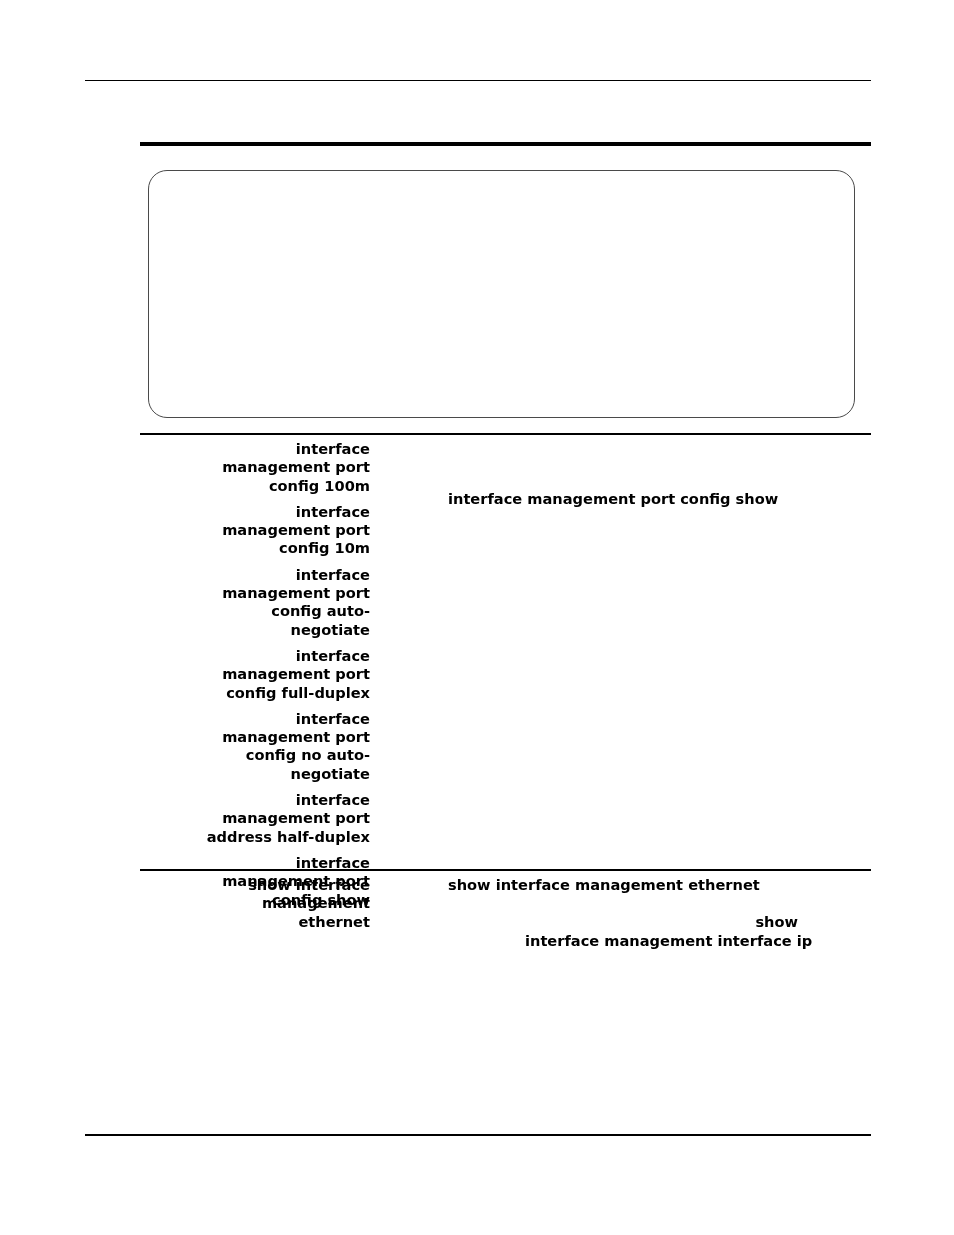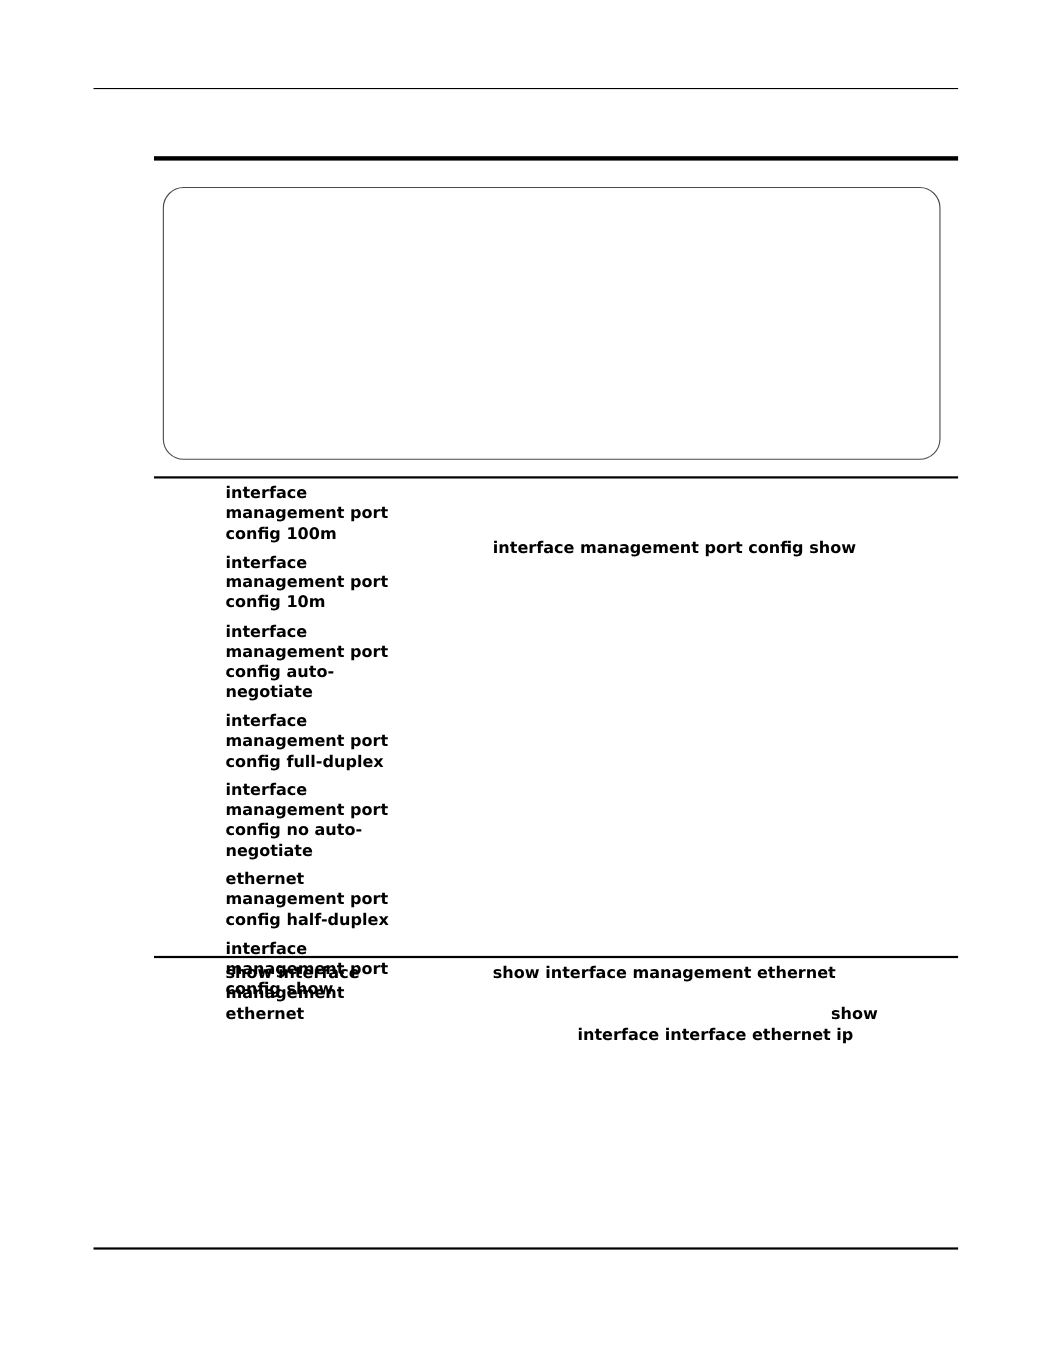--- a/index.html
+++ b/index.html
@@ -91,20 +91,21 @@
     left: 396px;
     width: 402px;
     font-weight: bold;
     font-size: 14.6px;
     line-height: 18.3px;
   }
 
   .para {
     margin: 0 0 8px 0;
     padding: 0;
+    text-align: right;
   }
   .para:last-child {
     margin-bottom: 0;
   }
 
   .ital {
     font-style: italic;
   }
 
   
@@ -133,37 +134,37 @@
 
   <div class="rule rule-table-top"></div>
 
   <div class="row" style="top:0;left:0;width:954px;height:0;">
     <div class="col-left" style="top:440px;">
       <p class="para">interface management port config 100m</p>
       <p class="para">interface management port config 10m</p>
       <p class="para">interface management port config auto-negotiate</p>
       <p class="para">interface management port config full-duplex</p>
       <p class="para">interface management port config no auto-negotiate</p>
-      <p class="para">ethernet management port config half-duplex</p>
+      <p class="para">interface management port address half-duplex</p>
       <p class="para">interface management port config show</p>
     </div>
 
     <div class="col-right" style="top:490px;">
       <p class="rc-line indent-52">interface management port config show</p>
     </div>
   </div>
 
   <div class="rule rule-table-mid"></div>
 
   <div class="row" style="top:0;left:0;width:954px;height:0;">
     <div class="col-left" style="top:876px;">
       <p class="para">show interface management ethernet</p>
     </div>
 
     <div class="col-right" style="top:876px;">
       <p class="rc-line indent-52">show interface management ethernet</p>
       <div class="gap-sm"></div>
       <p class="rc-line indent-34">show</p>
-      <p class="rc-line indent-129">interface interface ethernet ip</p>
+      <p class="rc-line indent-129">interface management interface ip</p>
     </div>
   </div>
 
 </div>
 
 </body></html>

